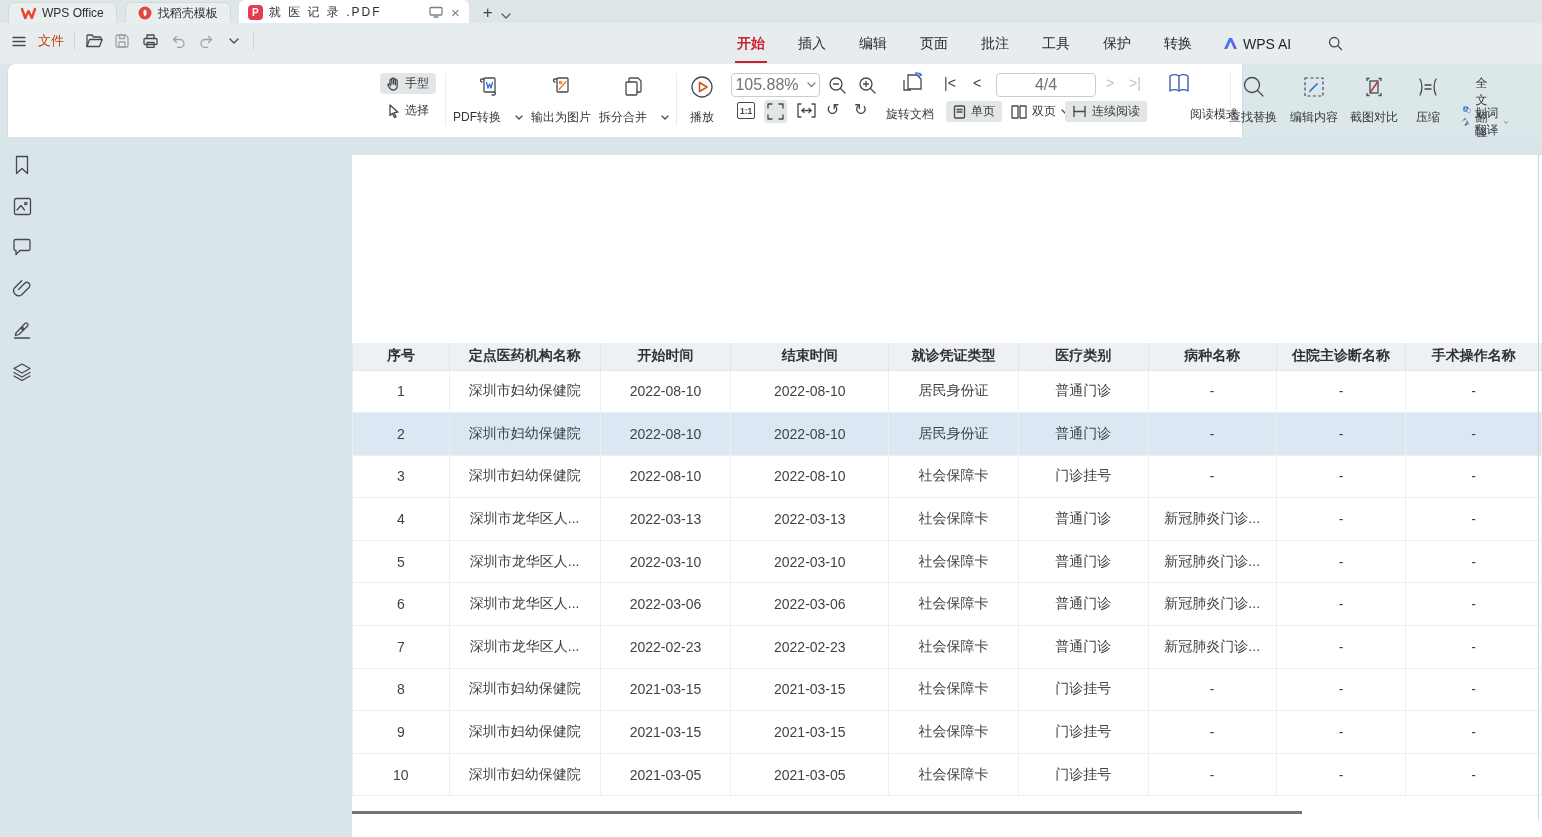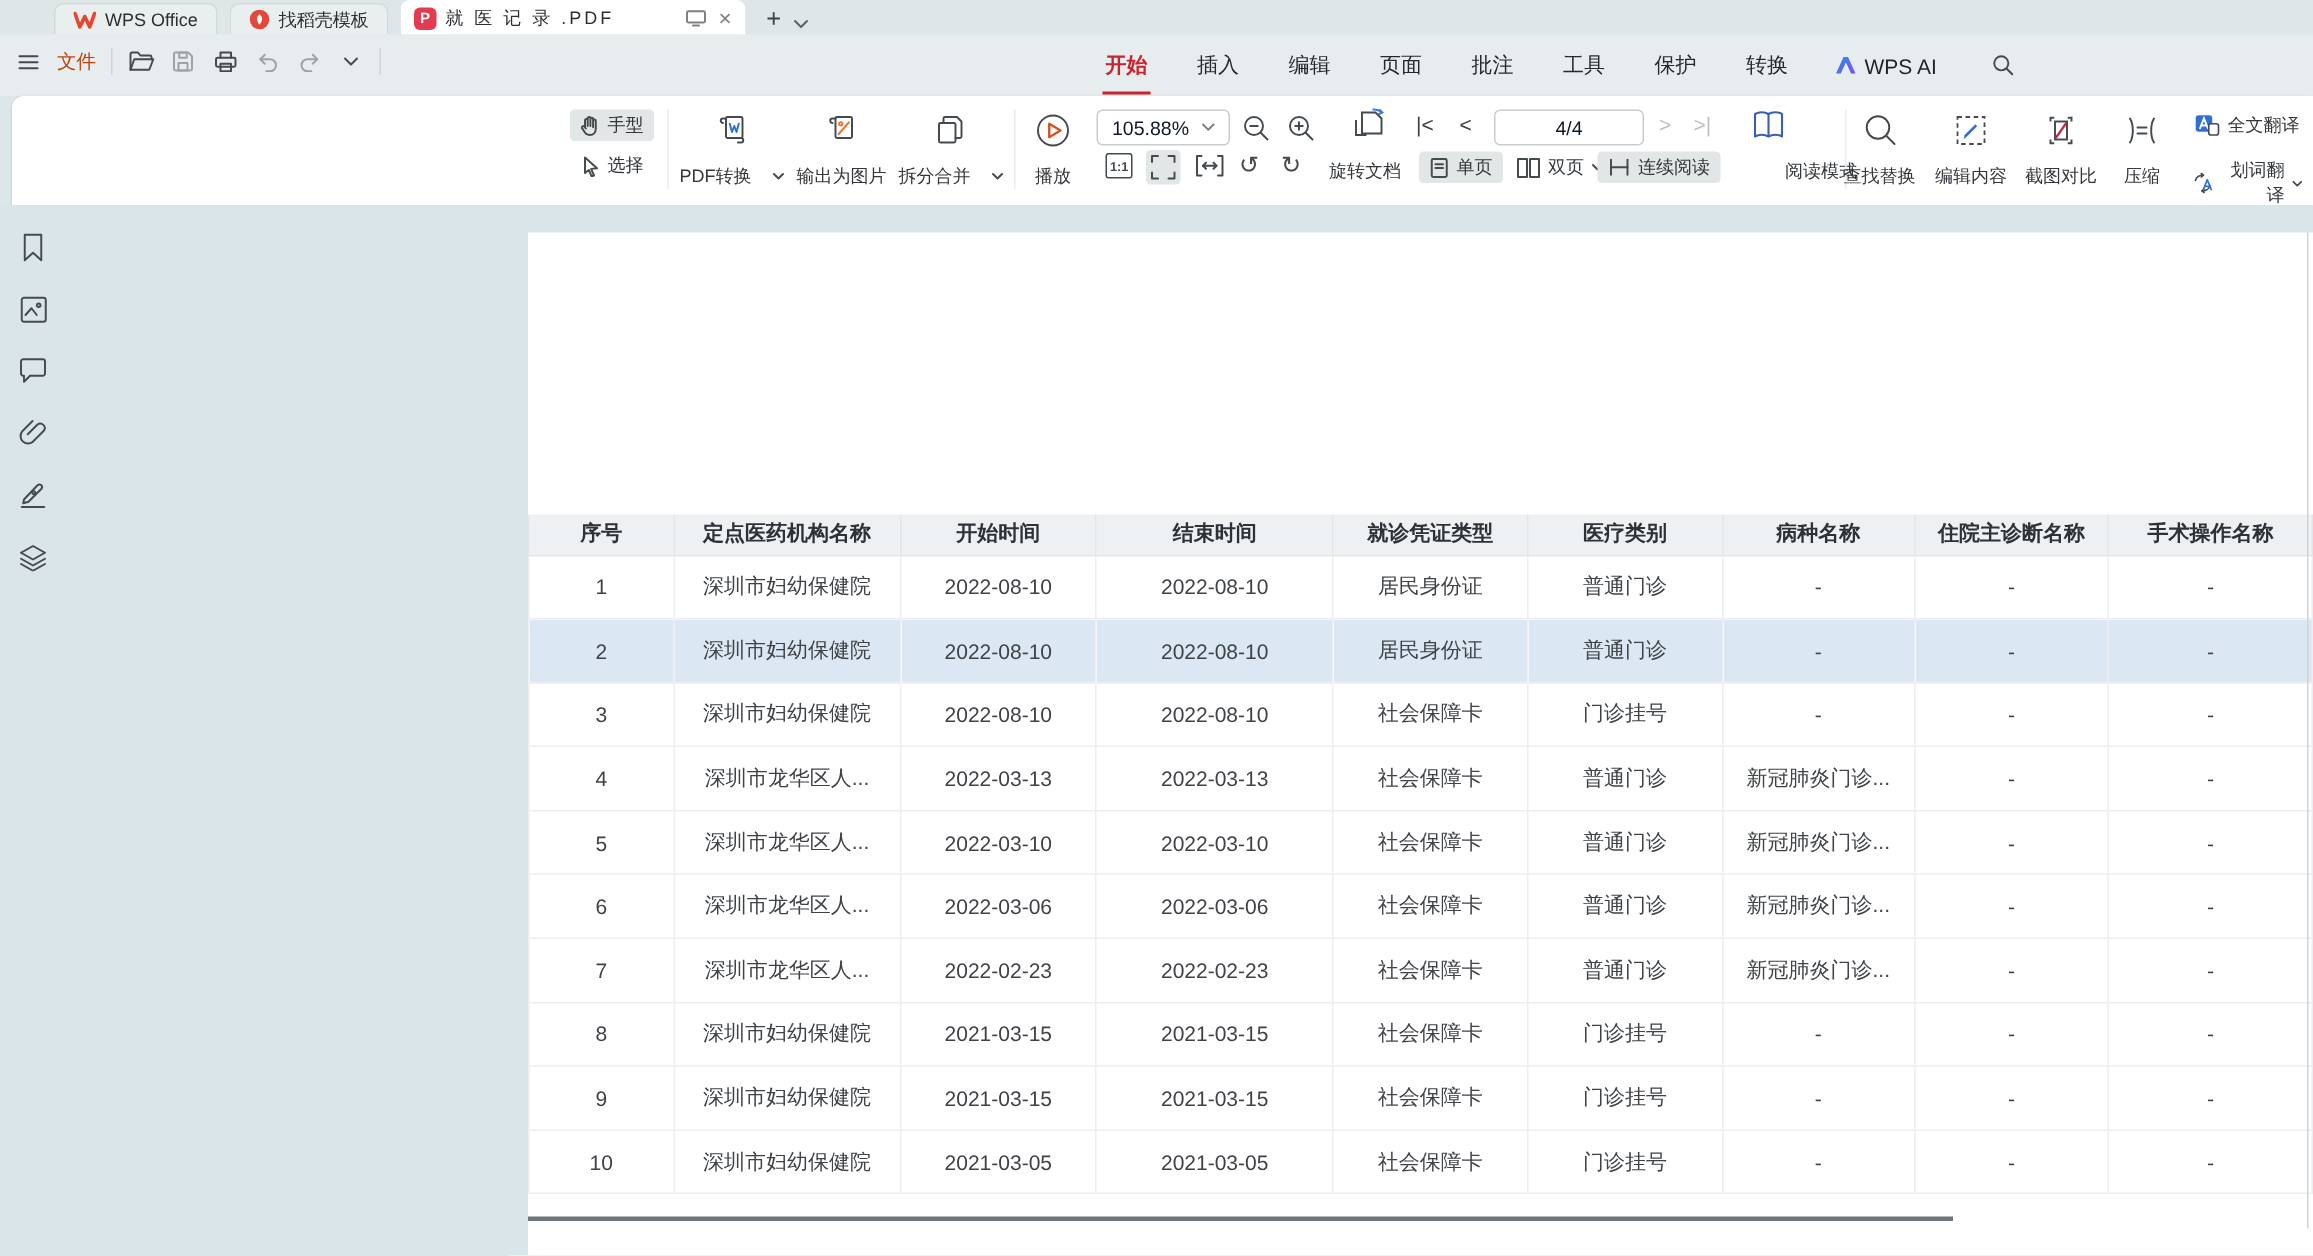--- a/index.html
+++ b/index.html
@@ -4,21 +4,21 @@
 <style>
   * { margin:0; padding:0; box-sizing:border-box; }
   html,body { width:1542px; height:837px; overflow:hidden;
     font-family:"Liberation Sans","DejaVu Sans",sans-serif; }
   body { position:relative; background:#dce7ea; }
   .abs { position:absolute; }
   svg { display:block; }
 
   
   .tabbar { position:absolute; left:0; top:0; width:1542px; height:23px;
-    background:#dfe6e8; display:flex; align-items:flex-end;padding-left:28px; }
+    background:#dfe6e8; display:flex; align-items:flex-end; }
   .tab { height:21px; display:flex; align-items:center; gap:6px; padding:0 12px;
     font-size:12px; color:#2b2f33; background:#e9eeef; border:1px solid #d2d9dc; border-bottom:none;
     border-radius:6px 6px 0 0; margin-left:8px; }
   .tab.active { background:#ffffff; border-color:#ffffff; height:23px; width:230px; padding:0 8px; }
   .doc-title { letter-spacing:2px; white-space:nowrap; flex:1; }
   .pdf-badge { width:15px; height:15px; border-radius:4px; background:#e33b52; color:#fff;
     font-size:10px; font-weight:bold; display:flex; align-items:center; justify-content:center; }
   .tab-tools { display:flex; align-items:center; gap:8px; color:#7b8185; }
   .newtab { font-size:17px; color:#3c4246; margin-left:14px; line-height:20px; }
   .tab-chev { margin-left:8px; margin-bottom:4px; }
@@ -31,32 +31,32 @@
   .qicon { width:18px; height:18px; display:flex; align-items:center; justify-content:center; }
   .menu-items { position:absolute; left:735px; top:0; height:41px; display:flex; align-items:center;
     gap:29px; font-size:14px; color:#26292c; }
   .menu-item { position:relative; padding:4px 2px; }
   .menu-item.active { color:#c9232f; font-weight:bold; }
   .menu-item.active::after { content:""; position:absolute; left:0; right:0; bottom:-6px;
     height:2px; background:#c9232f; }
   .wpsai { display:flex; align-items:center; gap:5px; font-size:14px; color:#1f2326; }
 
   
-  .ribbon { position:absolute; left:8px; top:64px; width:1534px; height:73px; background:#fff;
-    border-radius:8px 0 0 0; box-shadow:0 1px 2px rgba(70,90,100,.25);text-align:right; }
+  .ribbon { position:absolute; left:8px; top:64px; width:1234px; height:73px; background:#fff;
+    border-radius:8px 0 0 0; box-shadow:0 1px 2px rgba(70,90,100,.25); }
   .rb-label { font-size:12px; color:#33373b; white-space:nowrap; }
   .chip { display:flex; align-items:center; gap:5px; padding:2px 7px; border-radius:3px;
     font-size:12px; color:#33373b; }
   .chip.sel { background:#e3e6e7; }
   .bigbtn { position:absolute; top:8px; width:74px; height:58px; display:flex; flex-direction:column;
     align-items:center; justify-content:space-between; padding:3px 0 4px; }
   .rowbtn { display:flex; align-items:center; gap:14px; }
   .vdiv { position:absolute; top:9px; width:1px; height:53px; background:#e9ebec; }
   .combo { position:absolute; border:1px solid #c8cdd0; border-radius:4px; background:#fff;
-    display:flex; align-items:center; justify-content:center; gap:8px; font-size:13px; color:#0f172a; }
+    display:flex; align-items:center; justify-content:center; gap:8px; font-size:16px; color:#737373; }
   .navchar { font-size:14px; color:#3c4146; }
   .disabled { color:#bcc1c5 !important; }
   .one2one { border:1.4px solid #454a4f; border-radius:2px; font-size:8.5px; color:#454a4f;
     padding:2.5px 2px; font-weight:bold; }
 
   
   .docarea { position:absolute; left:0; top:137px; width:1542px; height:700px; background:#d9e5e8; }
   .side-icons { position:absolute; left:0; top:18px; width:44px; display:flex; flex-direction:column;
     align-items:center; gap:22px; }
   .page { position:absolute; left:352px; top:18px; width:1190px; height:682px; background:#ffffff; }

